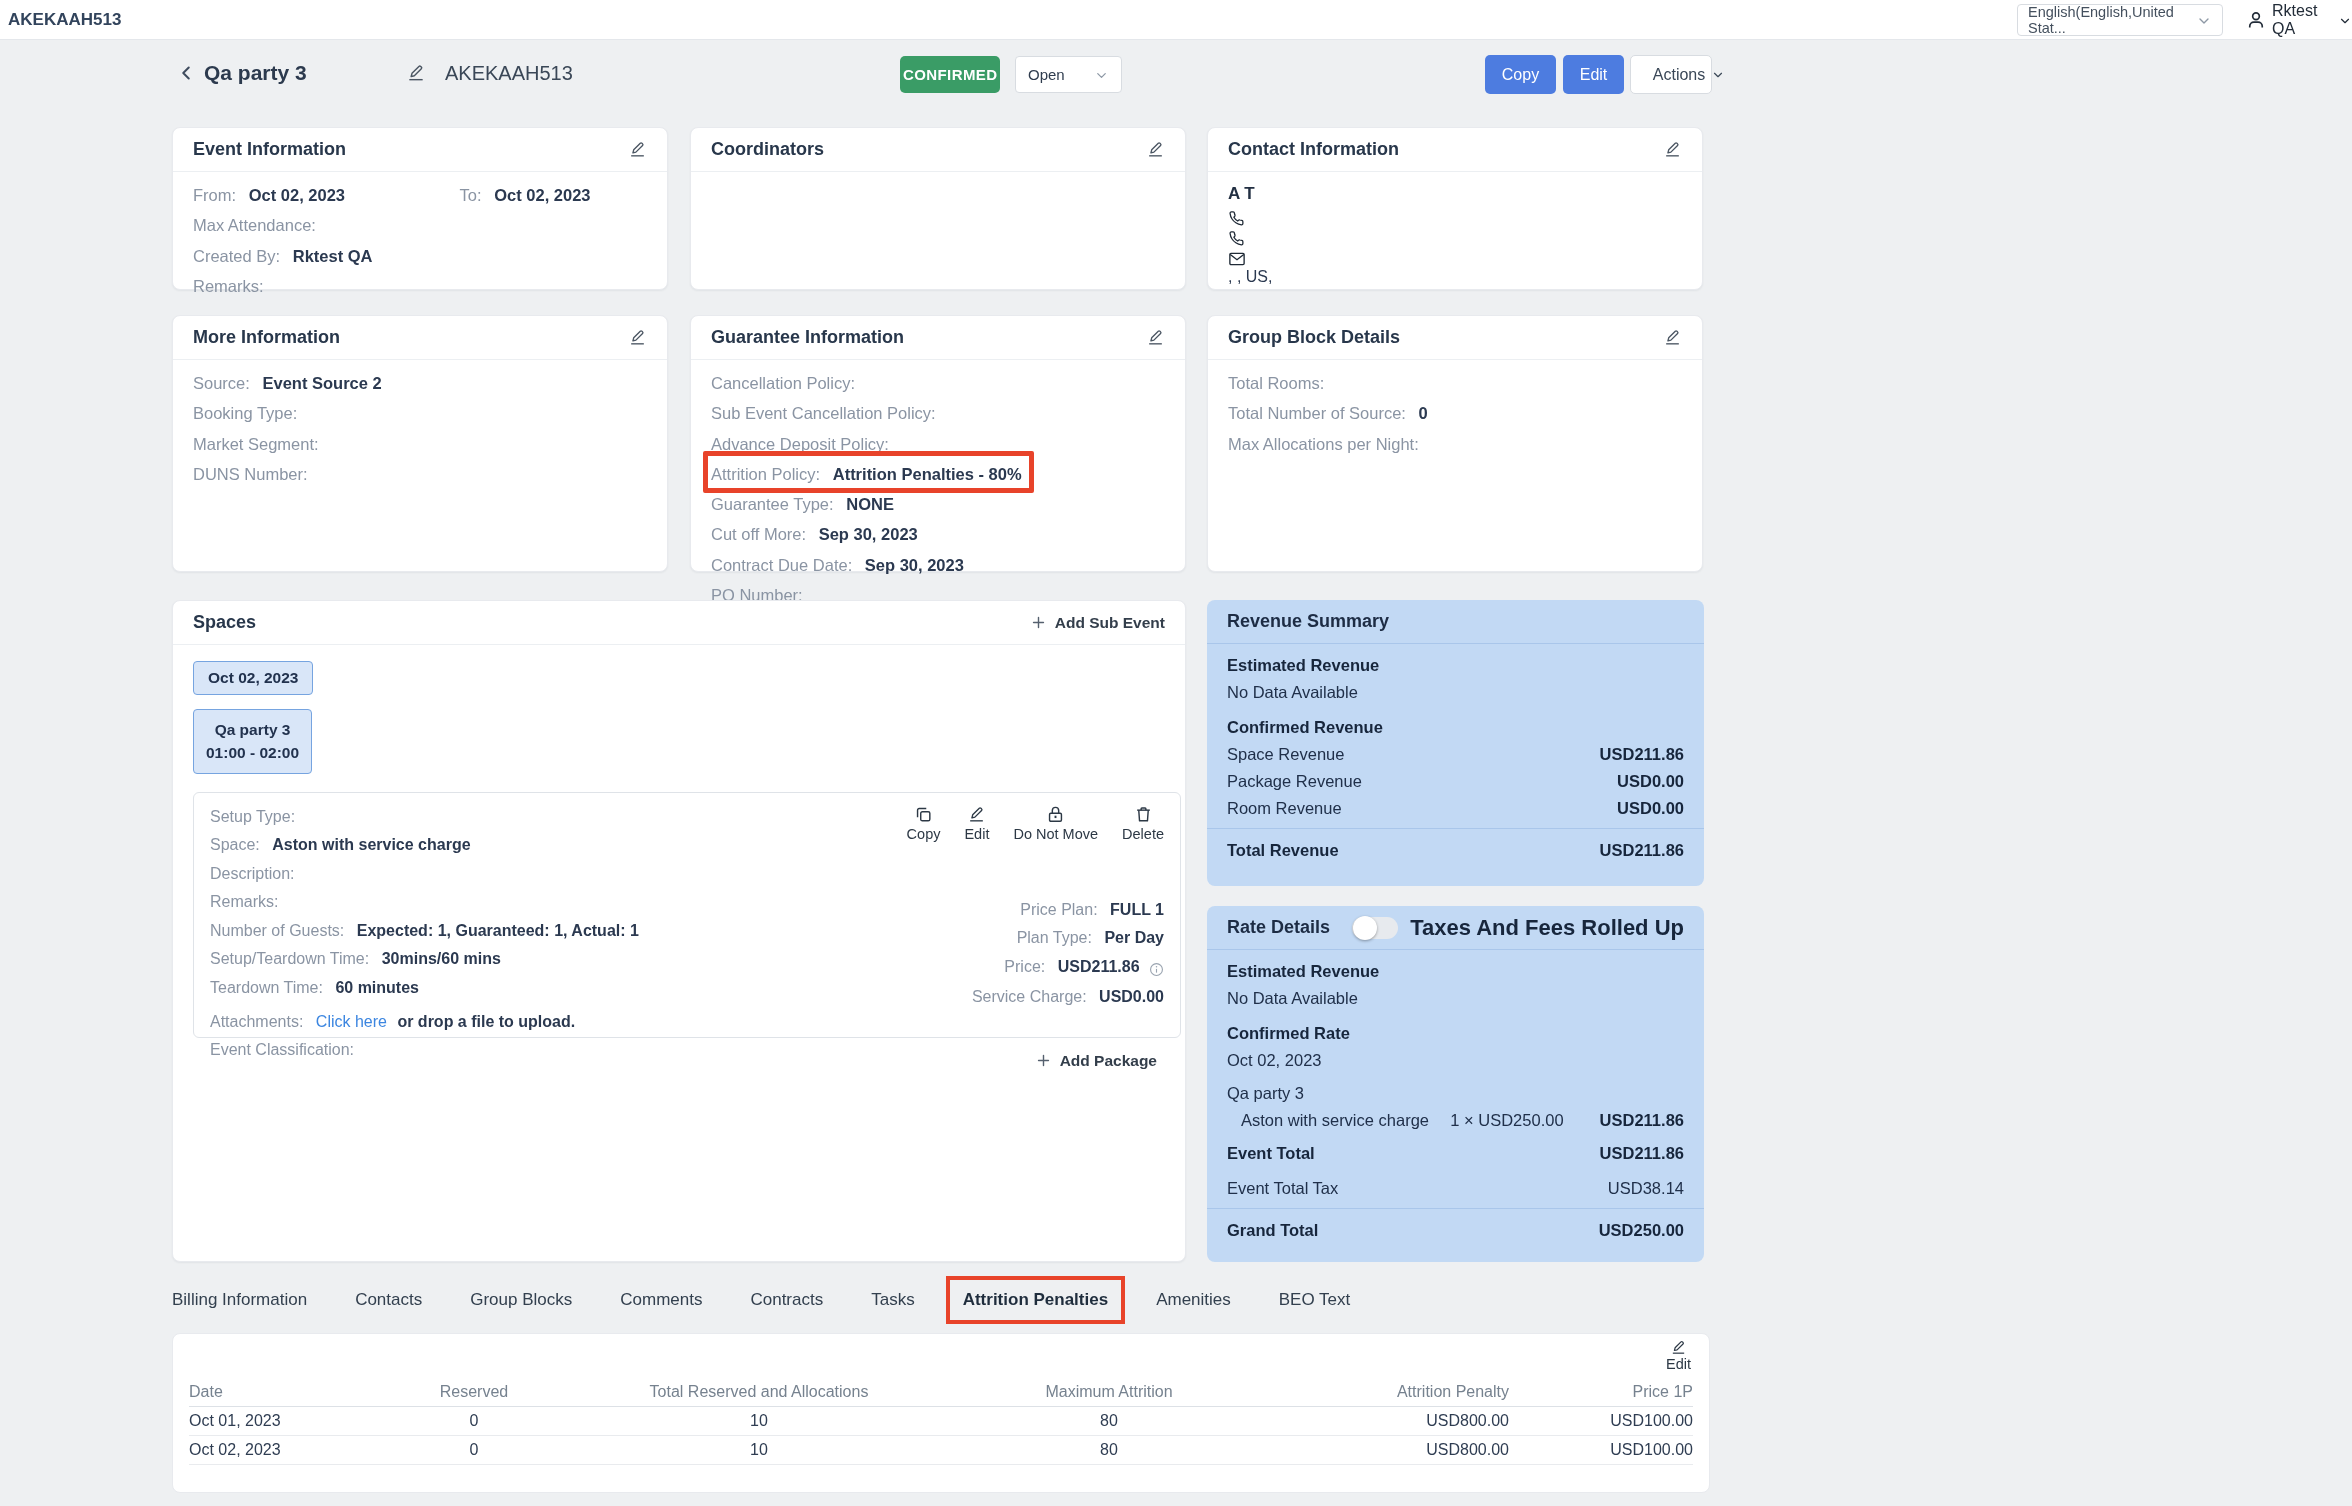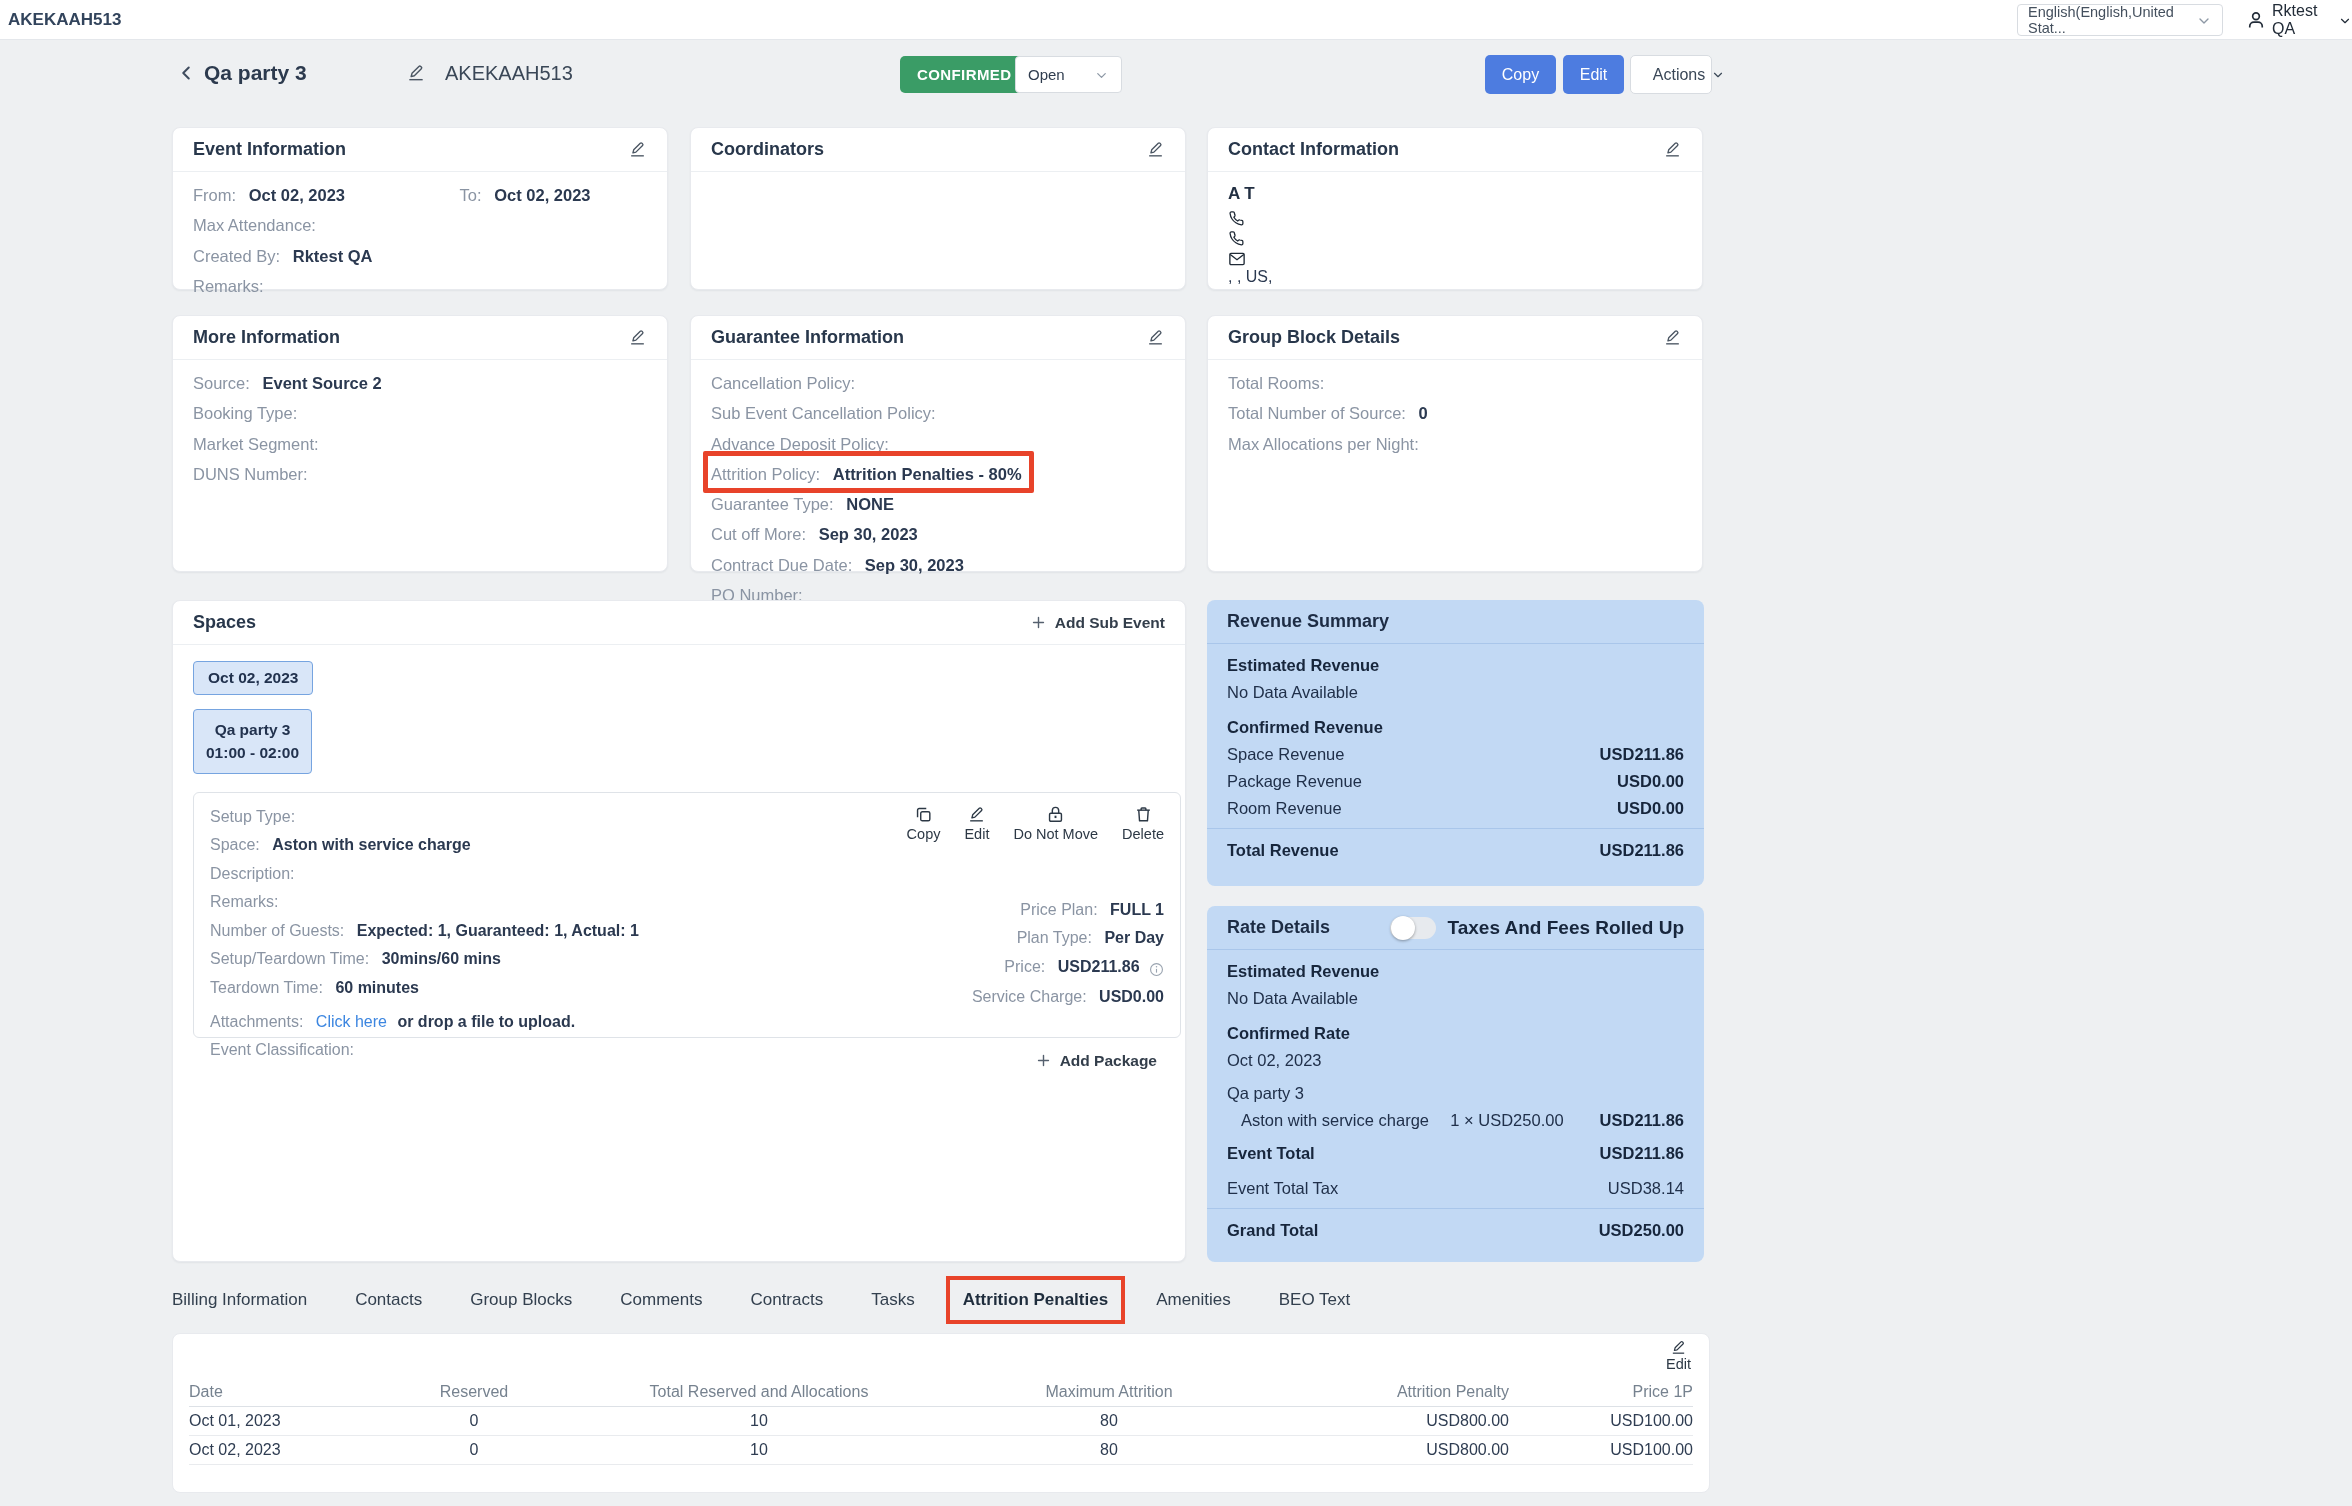--- a/index.html
+++ b/index.html
@@ -13,21 +13,21 @@
   .lang-select { position:absolute; left:2017px; top:4px; width:206px; height:32px; border:1px solid #d8dce1; border-radius:4px; background:#fff; display:flex; align-items:center; padding:0 10px; font-size:14.5px; color:#44505e; }
   .lang-select .chev { margin-left:auto; color:#8d98a5; }
   .user-chip { position:absolute; left:2246px; top:4px; height:32px; display:flex; align-items:center; gap:6px; font-size:16px; color:#222c38; }
 
   
   .hdr { position:absolute; top:52px; left:0; width:2352px; height:44px; }
   .hdr .back { position:absolute; left:175px; top:10px; width:24px; height:24px; color:#3e4b5e; cursor:pointer; }
   .hdr .title { position:absolute; left:204px; top:9px; font-size:21px; font-weight:700; color:#2c3a4e; }
   .hdr .pencil { position:absolute; left:406px; top:11px; width:20px; height:20px; color:#4a5562; }
   .hdr .code { position:absolute; left:445px; top:10px; font-size:20px; color:#3a4757; }
-  .status-badge { position:absolute; left:900px; top:4px; height:37px; padding:0 17px; background:#3a9c66; border-radius:5px; color:#fff; font-size:15px; font-weight:700; letter-spacing:.4px; display:flex; align-items:center; }
+  .status-badge { position:absolute; left:900px; top:4px; height:37px; padding:0 3px; background:#3a9c66; border-radius:5px; color:#fff; font-size:15px; font-weight:700; letter-spacing:.4px; display:flex; align-items:center; }
   .state-select { position:absolute; left:1015px; top:4px; width:107px; height:37px; background:#fff; border:1px solid #d8dce1; border-radius:4px; display:flex; align-items:center; padding:0 12px; font-size:15px; color:#2f3c4e; }
   .state-select .chev { margin-left:auto; color:#8d98a5; }
   .btn-blue { position:absolute; top:3px; height:39px; background:#4d7ce0; border:none; border-radius:5px; color:#fff; font-size:16px; font-family:inherit; display:flex; align-items:center; justify-content:center; cursor:pointer; }
   .btn-actions { position:absolute; left:1630px; top:3px; width:82px; height:39px; background:#fff; border:1px solid #d8dce1; border-radius:5px; font-size:16px; color:#3a4757; display:flex; align-items:center; justify-content:center; gap:6px; cursor:pointer;padding-left:36px; }
 
   
   .card { position:absolute; background:#fff; border:1px solid #e8eaee; border-radius:8px; box-shadow:0 1px 2px rgba(25,37,56,.06); }
   .card-header { height:44px; display:flex; align-items:center; justify-content:space-between; padding:0 20px; border-bottom:1px solid #eceff2; }
   .card-title { font-size:18px; font-weight:700; color:#28374b; }
   .icon-pencil { width:19px; height:19px; color:#4a5562; cursor:pointer; }
@@ -65,21 +65,21 @@
 
   
   .panel { position:absolute; background:#c2d9f4; border-radius:8px; }
   .panel-header { height:44px; display:flex; align-items:center; justify-content:space-between; padding:0 20px; border-bottom:1px solid #a9c6ea; font-size:18px; font-weight:700; color:#1d2c44; }
   .panel-body { padding:12px 20px; font-size:16.5px; color:#20304a; }
   .p-sect { font-weight:700; color:#17263c; margin-bottom:8px; }
   .p-row { display:flex; justify-content:space-between; margin-bottom:8px; }
   .p-row .pv { font-weight:700; color:#17263c; }
   .p-row .pv-n { font-weight:400; color:#20304a; }
   .p-div { border-top:1px solid #a9c6ea; margin:10px -20px 0; padding:12px 20px 0; }
-  .toggle-wrap { display:flex; align-items:center; gap:12px; font-size:19px; font-weight:700; color:#17263c; }
+  .toggle-wrap { display:flex; align-items:center; gap:12px; font-size:22px; font-weight:700; color:#17263c; }
   .toggle { width:46px; height:22px; background:#e7eaee; border-radius:11px; position:relative; cursor:pointer; }
   .toggle .knob { position:absolute; left:1px; top:-1px; width:24px; height:24px; background:#fff; border-radius:50%; box-shadow:0 1px 3px rgba(0,0,0,.35); }
   .indent { padding-left:14px; }
 
   
   .tabs { position:absolute; top:1277px; left:172px; height:46px; display:flex; align-items:center; gap:48px; font-size:17px; color:#33404f; }
   .tab { cursor:pointer; white-space:nowrap; }
   .tab-active { font-weight:700; color:#1f2d3d; position:relative; }
   .tab-hl { position:absolute; left:-17px; top:-14px; right:-17px; bottom:-14px; border:4px solid #e8432a; pointer-events:none; }
 

